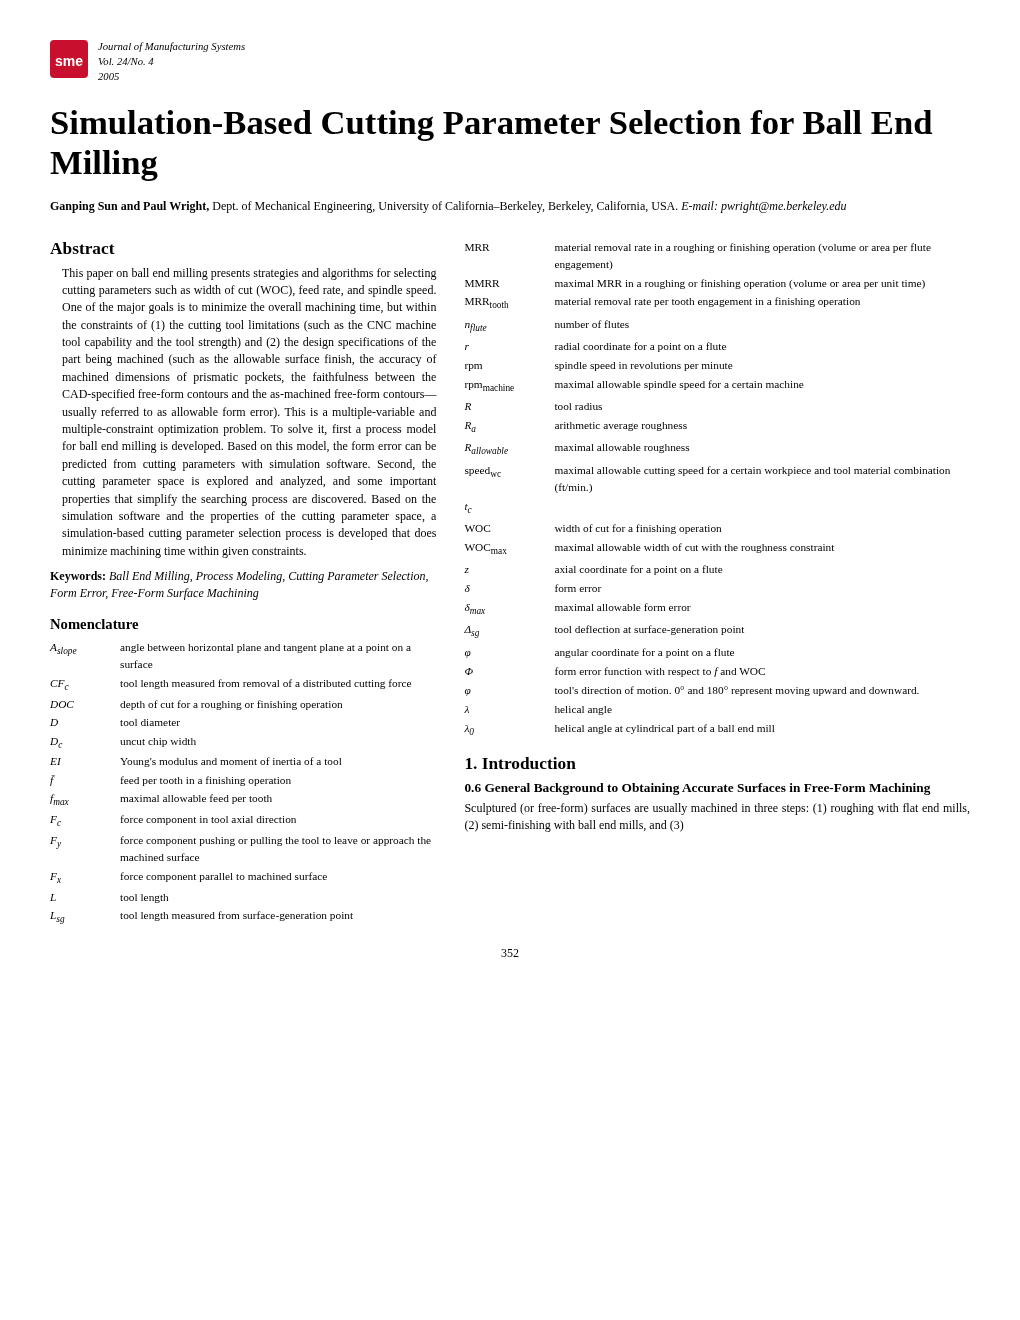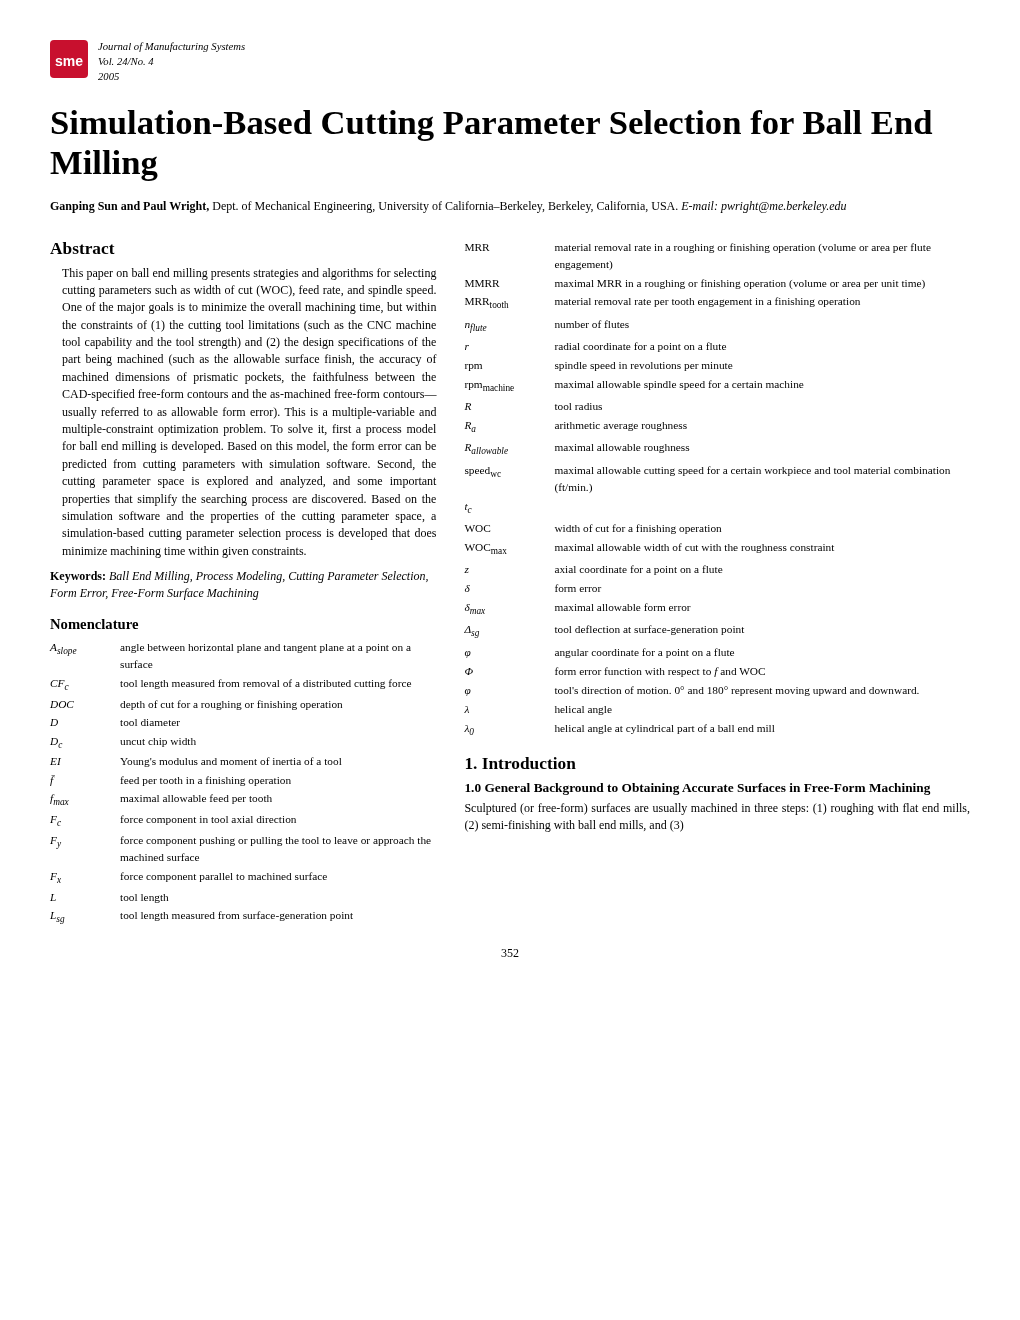--- a/index.html
+++ b/index.html
@@ -338,21 +338,21 @@
         <span class="right-nom-def">helical angle at cylindrical part of a ball end mill</span>
       </div>
     </div>
 
     <div class="intro-section">
       <div class="intro-title">
         <span>1.</span>
         <span>Introduction</span>
       </div>
       <div class="sub-section-title">
-        <span>1.0</span>
+        <span>0.6</span>
         <span>General Background to Obtaining Accurate Surfaces in Free-Form Machining</span>
       </div>
       <p class="intro-text">Sculptured (or free-form) surfaces are usually machined in three steps: (1) roughing with flat end mills, (2) semi-finishing with ball end mills, and (3)</p>
     </div>
 
   </div>
 </div>
 
 <div class="page-number">352</div>
 

